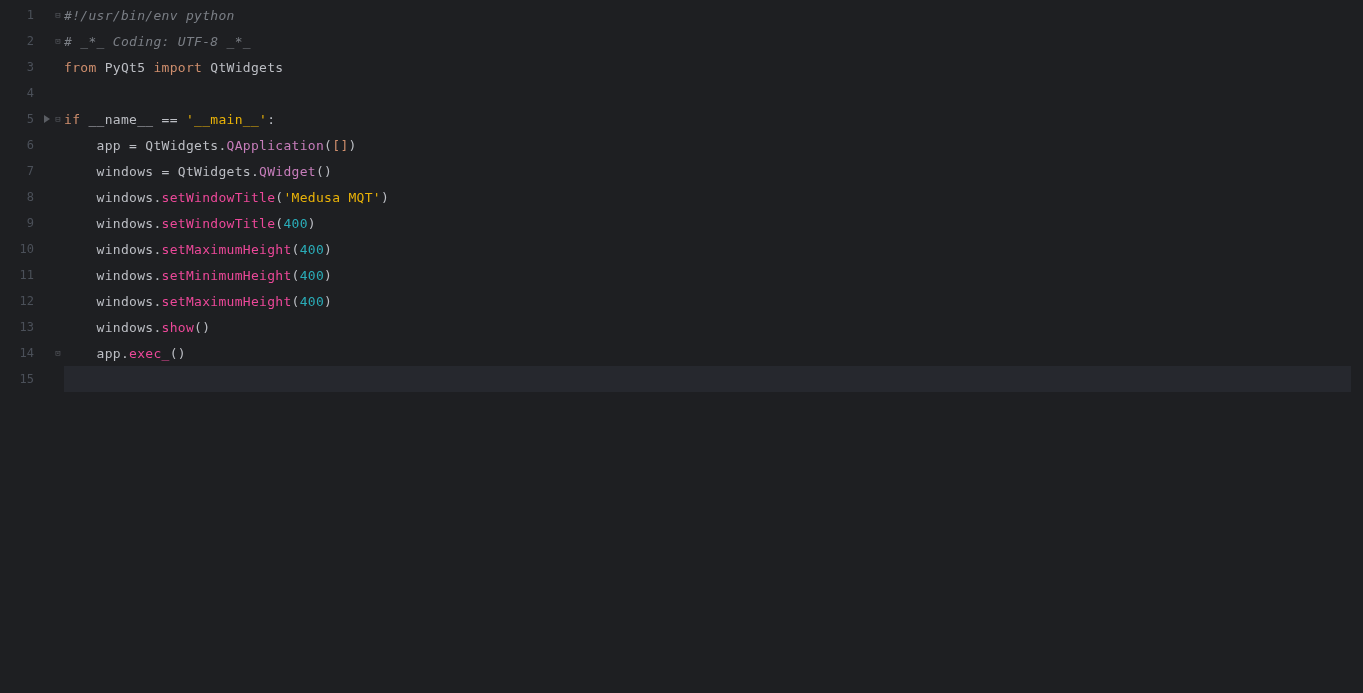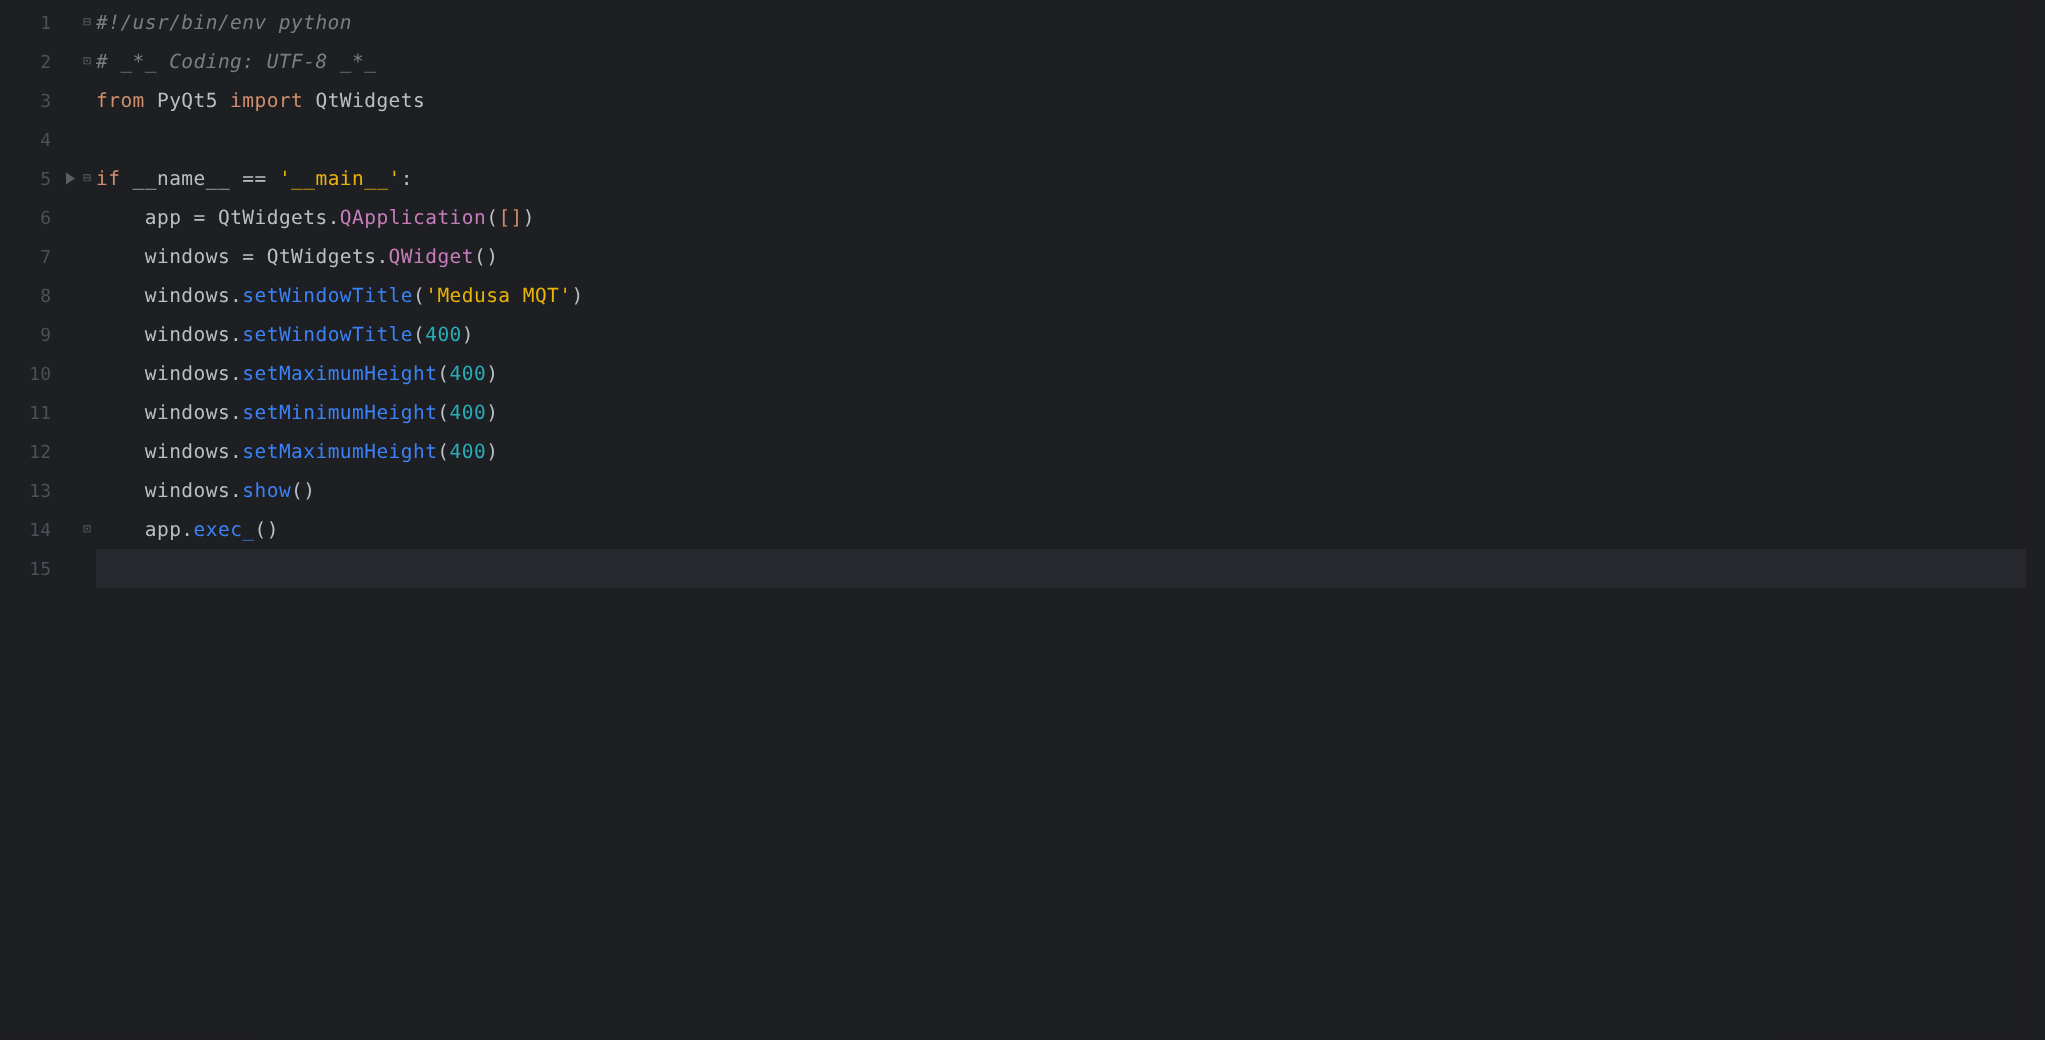--- a/index.html
+++ b/index.html
@@ -80,21 +80,21 @@
       white-space: pre;
       letter-spacing: 0.3px;
     }
     .code-line.current {
       background: #26282e;
     }
     .tok-comment { color: #7a7e85; font-style: italic; }
     .tok-keyword { color: #cf8e6d; }
     .tok-plain { color: #bcbec4; }
     .tok-class { color: #bcbec4; }
-    .tok-method { color: #3b82f6; }
+    .tok-method { color: #ec4899; }
     .tok-func { color: #c77dbb; }
     .tok-string { color: #eab308; }
     .tok-number { color: #2aacb8; text-align: center; }
     .tok-paren { color: #bcbec4; }
     .tok-bracket { color: #cf8e6d; }
     .tok-dot { color: #bcbec4; }
     .tok-op { color: #bcbec4; }
     .scrollbar {
       width: 12px;
       background: #1e1f22;

